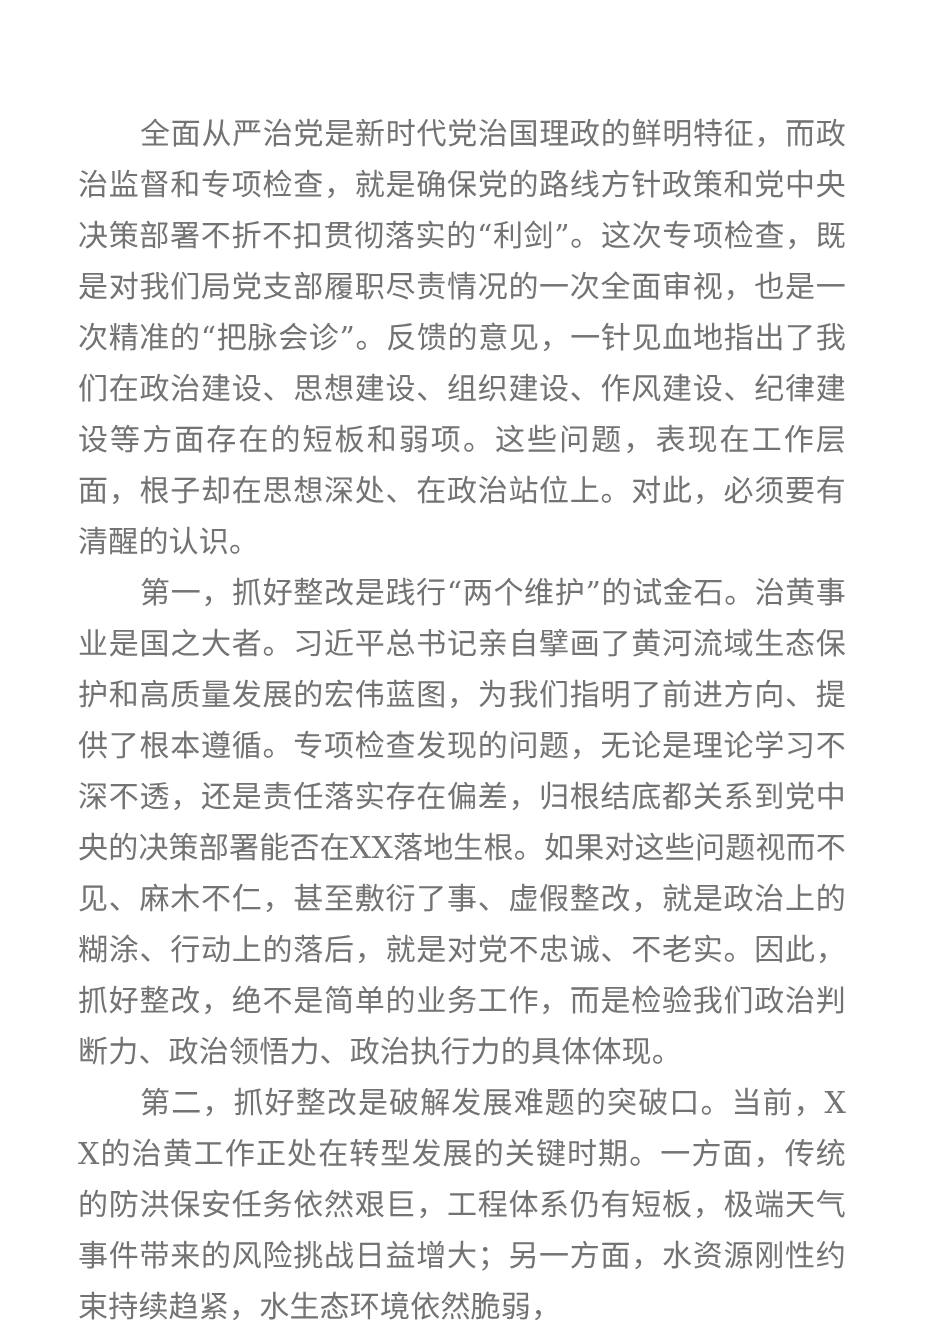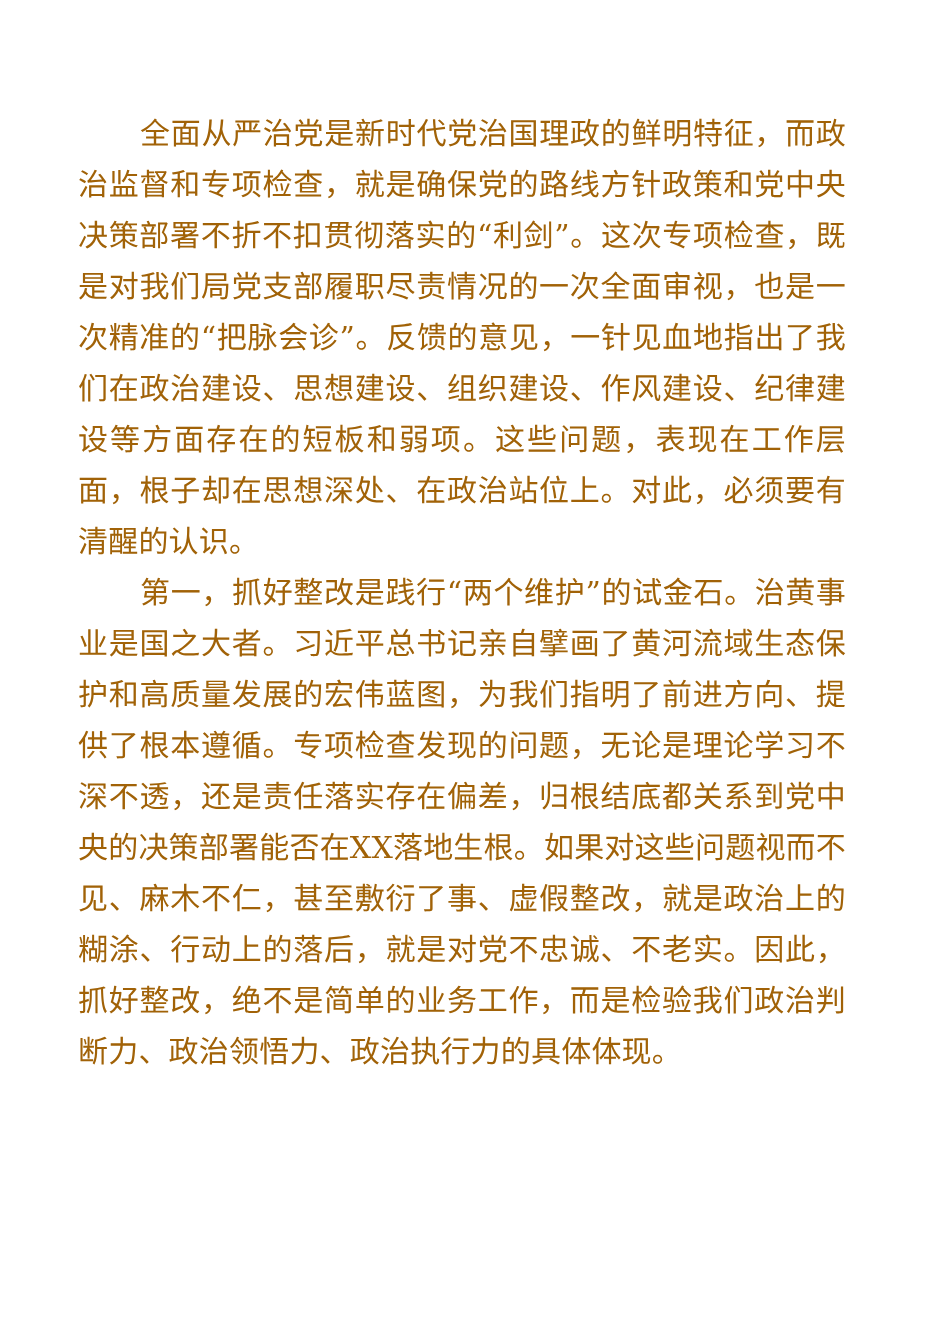--- a/index.html
+++ b/index.html
@@ -24,21 +24,21 @@
     left: 78px;
     top: 108px;
     width: 768px;
   }
 
   .para {
     margin: 0 0 0 0;
     font-family: "DejaVu Serif", "Liberation Serif", serif;
     font-size: 30px;
     line-height: 51px;
-    color: #a16207;
+    color: #737373;
     text-align: justify;
     text-justify: inter-ideograph;
     text-indent: 62px;
     letter-spacing: 0.2px;
     word-break: break-all;
     -webkit-font-smoothing: antialiased;
   }
 
   .para + .para {
     margin-top: 0;
@@ -56,15 +56,18 @@
   <div class="doc-body">
 
     <p class="para">
       <span class="body">全面从严治党是新时代党治国理政的鲜明特征，而政治监督和专项检查，就是确保党的路线方针政策和党中央决策部署不折不扣贯彻落实的“利剑”。这次专项检查，既是对我们局党支部履职尽责情况的一次全面审视，也是一次精准的“把脉会诊”。反馈的意见，一针见血地指出了我们在政治建设、思想建设、组织建设、作风建设、纪律建设等方面存在的短板和弱项。这些问题，表现在工作层面，根子却在思想深处、在政治站位上。对此，必须要有清醒的认识。</span>
     </p>
 
     <p class="para">
       <span class="lead">第一，抓好整改是践行“两个维护”的试金石。</span><span class="body">治黄事业是国之大者。习近平总书记亲自擘画了黄河流域生态保护和高质量发展的宏伟蓝图，为我们指明了前进方向、提供了根本遵循。专项检查发现的问题，无论是理论学习不深不透，还是责任落实存在偏差，归根结底都关系到党中央的决策部署能否在XX落地生根。如果对这些问题视而不见、麻木不仁，甚至敷衍了事、虚假整改，就是政治上的糊涂、行动上的落后，就是对党不忠诚、不老实。因此，抓好整改，绝不是简单的业务工作，而是检验我们政治判断力、政治领悟力、政治执行力的具体体现。</span>
     </p>
 
+    <p class="para">
+      <span class="lead">第二，抓好整改是破解发展难题的突破口。</span><span class="body">当前，XX的治黄工作正处在转型发展的关键时期。一方面，传统的防洪保安任务依然艰巨，工程体系仍有短板，极端天气事件带来的风险挑战日益增大；另一方面，水资源刚性约束持续趋紧，水生态环境依然脆弱，</span>
+    </p>
 
   </div>
 </div>
 
 </body></html>

